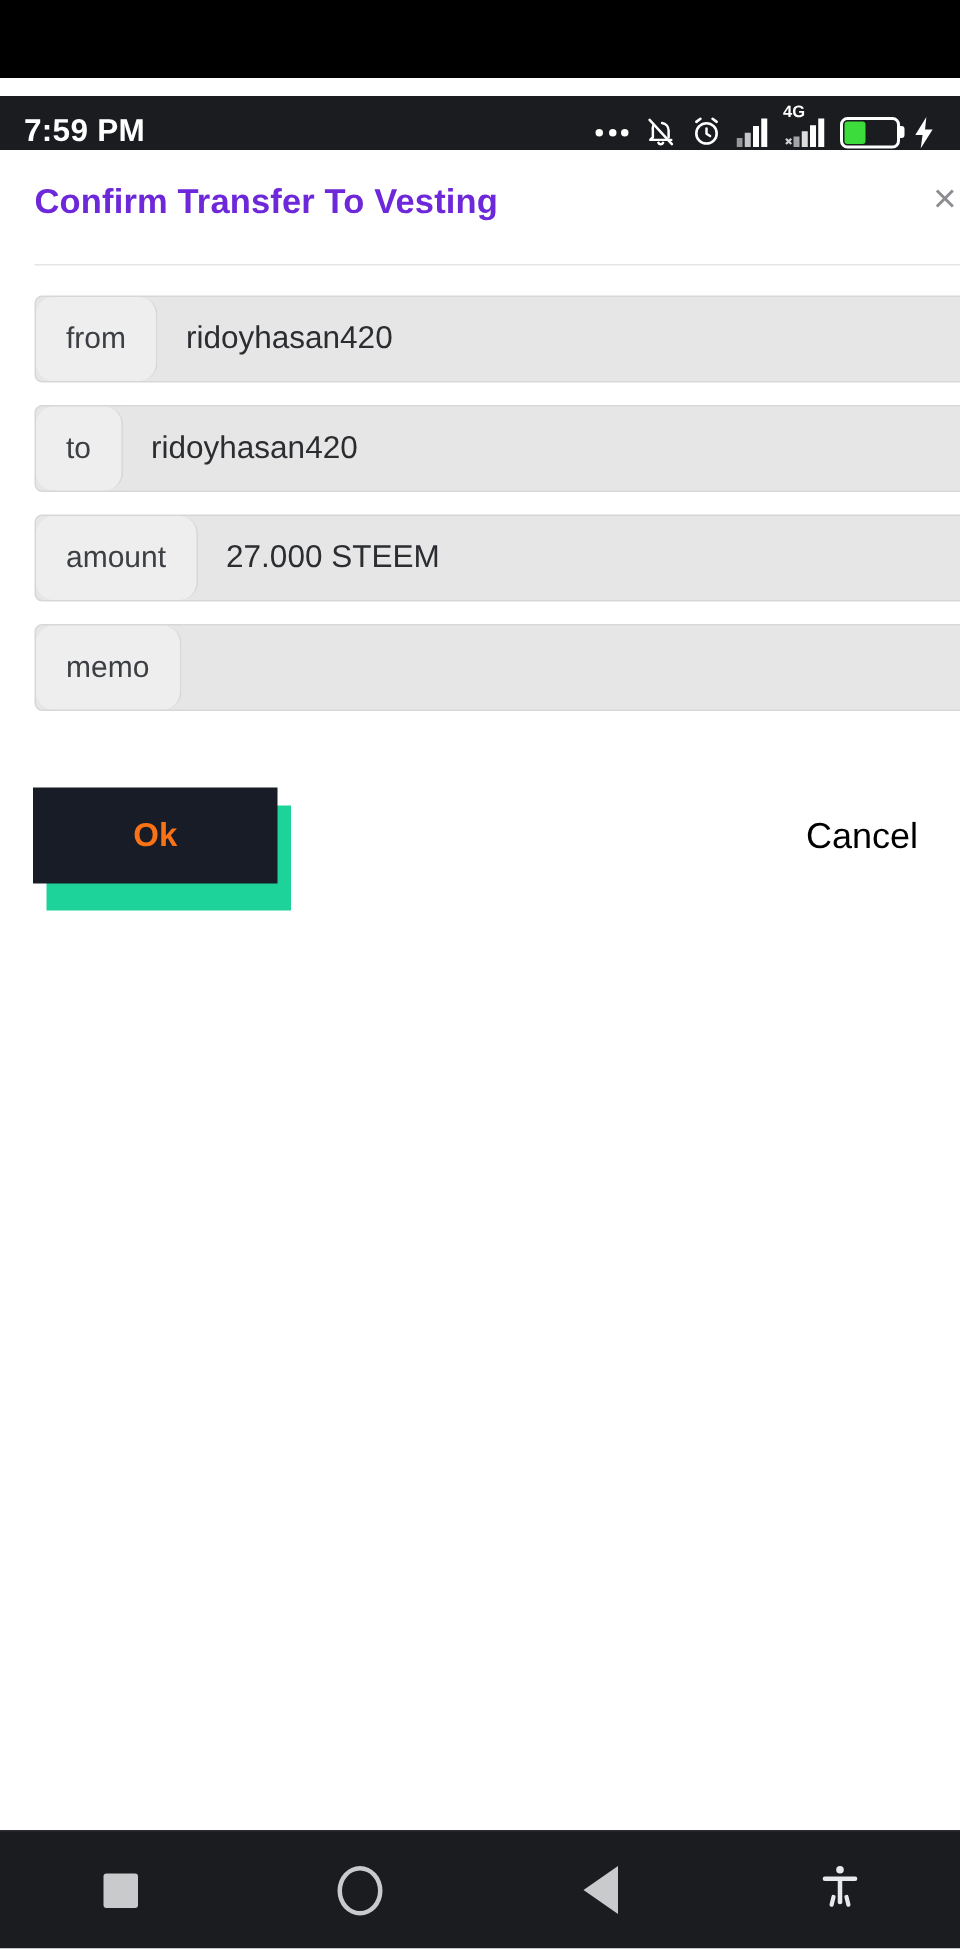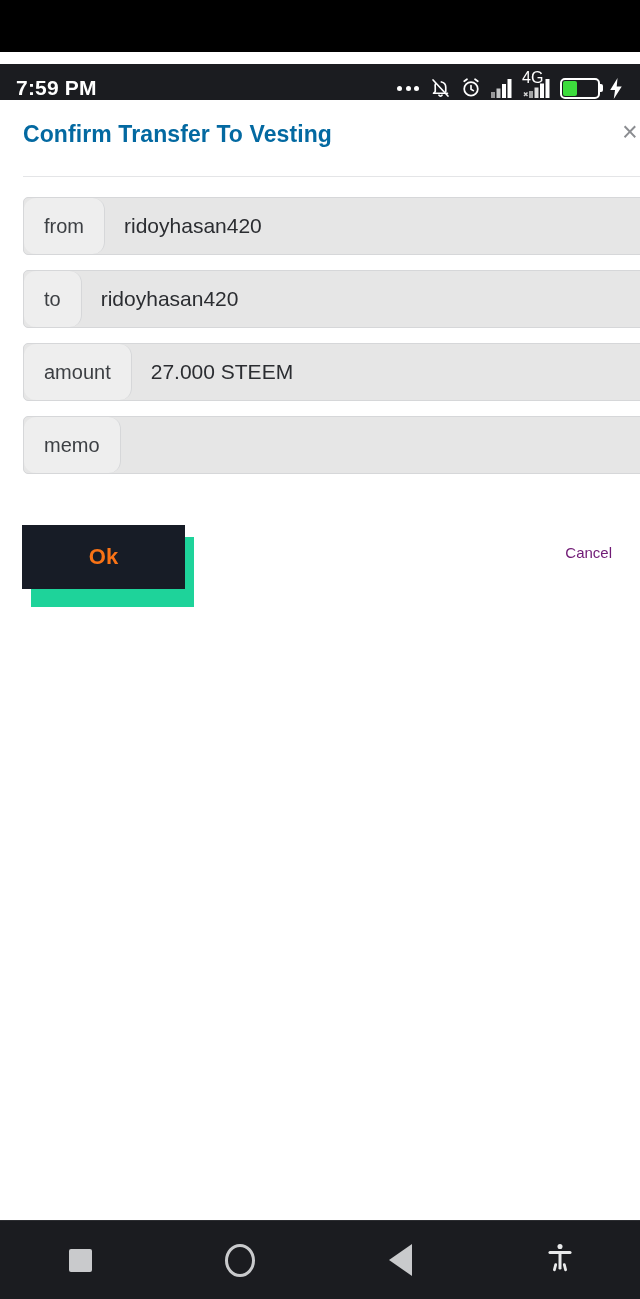--- a/index.html
+++ b/index.html
@@ -109,21 +109,21 @@
   }
   .dialog-header {
     position: relative;
     height: 76px;
   }
   .dialog-title {
     position: absolute;
     left: 23px; top: 21px;
     font-size: 23px;
     font-weight: bold;
-    color: #0369a1;
+    color: #6d28d9;
     letter-spacing: 0.1px;
     white-space: nowrap;
   }
   .close-icon {
     position: absolute;
     right: -8px; top: 18px;
     width: 26px; height: 28px;
     color: #8b8d91;
     font-size: 27px;
     line-height: 28px;
@@ -208,22 +208,22 @@
     display: flex;
     align-items: center;
     justify-content: center;
     border: none;
     cursor: pointer;
     font-family: "Liberation Sans", sans-serif;
   }
   .cancel-button {
     position: absolute;
     right: 28px; top: 19px;
-    color: #701a75;
-    font-size: 15px;
+    color: #000000;
+    font-size: 24px;
     background: none;
     border: none;
     cursor: pointer;
     font-family: "Liberation Sans", sans-serif;
     padding: 0;
   }
 
   
   .nav-bar {
     position: absolute;
@@ -297,21 +297,21 @@
     <span class="si">
       <svg width="23" height="20" viewBox="0 0 23 20">
         <rect x="0" y="14" width="4" height="6" fill="#ffffff" opacity="0.55"></rect>
         <rect x="5.5" y="10.5" width="4" height="9.5" fill="#ffffff" opacity="0.75"></rect>
         <rect x="11" y="6" width="4" height="14" fill="#ffffff"></rect>
         <rect x="16.5" y="1" width="4" height="19" fill="#ffffff"></rect>
       </svg>
     </span>
 
     <span class="si" style="position:relative;">
-      <span style="position:absolute;left:-1px;top:-8px;color:#ffffff;font-size:16px;font-weight:normal;line-height:1;">4G</span>
+      <span style="position:absolute;left:-1px;top:-8px;color:#ffffff;font-size:11px;font-weight:bold;line-height:1;">4G</span>
       <svg width="28" height="20" viewBox="0 0 28 20">
         <path d="M1 18 L4.5 14.5 M4.5 18 L1 14.5" stroke="#ffffff" stroke-width="1.5" opacity="0.8"></path>
         <rect x="6" y="13" width="4" height="7" fill="#ffffff" opacity="0.6"></rect>
         <rect x="11.5" y="9.5" width="4" height="10.5" fill="#ffffff" opacity="0.85"></rect>
         <rect x="17" y="5.5" width="4" height="14.5" fill="#ffffff"></rect>
         <rect x="22.5" y="1" width="4" height="19" fill="#ffffff"></rect>
       </svg>
     </span>
 
     <span class="si battery-icon">

